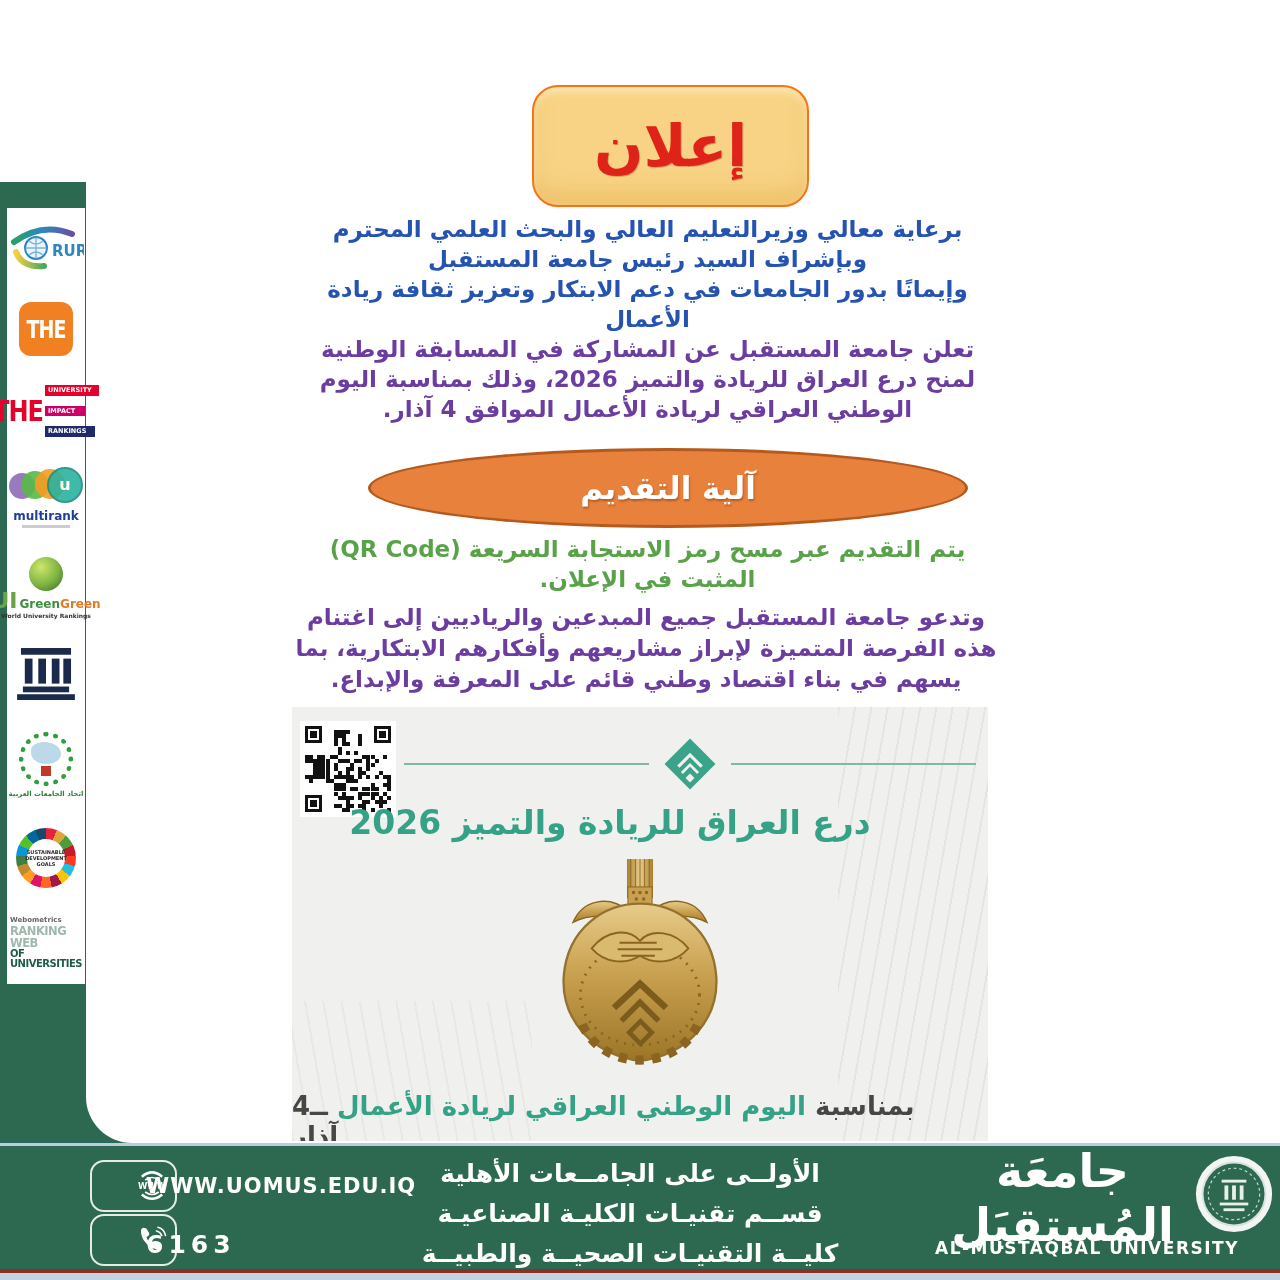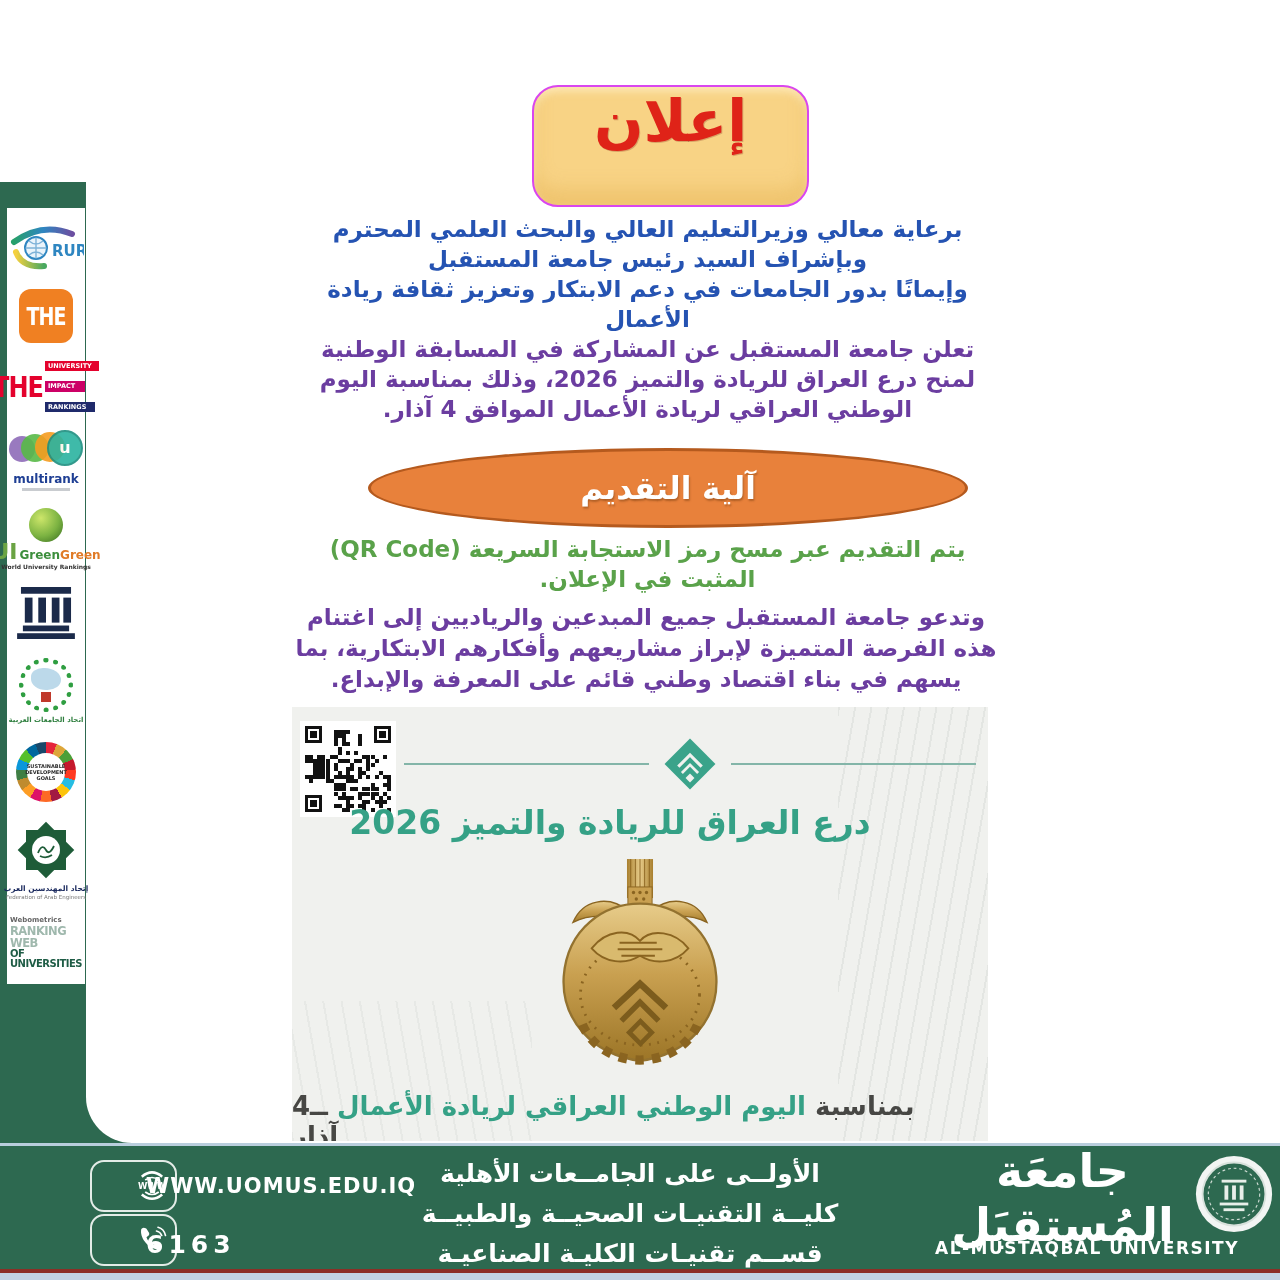--- a/index.html
+++ b/index.html
@@ -10,21 +10,21 @@
               border-bottom-left-radius:46px;}
   #topleft-white{position:absolute;left:0;top:0;width:86px;height:182px;background:#ffffff;}
   #sidebar-panel{position:absolute;left:7px;top:208px;width:78px;height:776px;background:#ffffff;
                  display:flex;flex-direction:column;align-items:center;justify-content:space-between;
                  padding:14px 0;box-sizing:border-box;z-index:3;}
   
   .uni-logo{position:absolute;left:858px;top:26px;width:124px;text-align:center;z-index:2;}
   .uni-logo .ar{font-size:9px;color:#7e948a;margin-top:3px;letter-spacing:1px;}
   .uni-logo .en{font-size:7.5px;color:#8a9a93;letter-spacing:.6px;margin-top:1px;font-weight:bold;}
   .announce-box{position:absolute;left:532px;top:85px;width:273px;height:118px;background:#f8d385;
-                border:2px solid #d946ef;border-radius:26px;display:flex;justify-content:center;
+                border:2px solid #f97316;border-radius:26px;display:flex;align-items:center;justify-content:center;
                 box-shadow:inset 0 -16px 18px rgba(224,170,70,.35), inset 0 4px 8px rgba(255,240,200,.8);z-index:2;}
   .announce-box .t{font-size:58px;font-weight:bold;color:#df2318;text-shadow:1px 1px 0 rgba(120,20,10,.25);}
   
   .content{position:absolute;left:295px;top:214px;width:705px;text-align:center;z-index:2;}
   .content div{font-weight:bold;font-size:23px;line-height:30px;}
   .c-blue{color:#2553b2;}
   .c-red{color:#d6281e;}
   .c-purple{color:#6b3da0;}
   .mech-ellipse{position:absolute;left:368px;top:448px;width:594px;height:74px;background:#e8813b;
                 border:3px solid #b55a1e;border-radius:50%;display:flex;align-items:center;justify-content:center;z-index:2;}
@@ -423,33 +423,20 @@
         <div class="map"></div>
         <div class="bld"></div>
       </div>
       <div class="cap-ar">اتحاد الجامعات العربية</div>
     </div>
 
     <div class="sdg">
       <div class="txt">SUSTAINABLE DEVELOPMENT GOALS</div>
     </div>
 
-    <div class="slogo">
-      <div class="fae">
-        <div class="sq1"></div>
-          <div class="sq2"></div>
-        <div class="inner">
-          <svg width="22" height="22" viewBox="0 0 22 22">
-              <path d="M3 14 Q7 4 11 11 Q14 17 19 7 M5 17 q6 3 12 -1" stroke="#1e5c38" stroke-width="1.8" fill="none"></path>
-            </svg>
-        </div>
-      </div>
-      <div class="fae-ar">إتحاد المهندسين العرب</div>
-      <div class="fae-en">Federation of Arab Engineers</div>
-    </div>
 
     <div class="webo">
       <div class="w0">Webometrics</div>
       <div class="w1">RANKING WEB</div>
       <div class="w2">OF UNIVERSITIES</div>
     </div>
   </div>
 
   <div id="footer">
 
@@ -467,22 +454,22 @@
     <div class="icon-box" style="left:90px;top:68px;">
       <svg width="30" height="30" viewBox="0 0 40 40">
         <path d="M8 10 C8 5 15 5 17 9 L20 14 C21 16.5 18.5 19 16 20 C17.5 25 22 29.5 27 31 C28 28.5 31 26 33.5 27.5 L37 30 C40 32.5 38 38 33 38 C20 37 7 23 8 10 Z" fill="#fff" transform="scale(0.9) translate(-2,-2)"></path>
         <path d="M26 8 q5 1 7 6 M28 3 q8 2 10 11" stroke="#fff" stroke-width="2.2" fill="none" stroke-linecap="round"></path>
       </svg>
     </div>
     <div class="phone-text">6163</div>
 
     <div class="f-center" dir="rtl">
       <div>الأولــى على الجامــعات الأهلية</div>
+      <div>قســم تقنيـات الكليـة الصناعيـة</div>
       <div>كليــة التقنيـات الصحيــة والطبيــة</div>
-      <div>قســم تقنيـات الكليـة الصناعيـة</div>
     </div>
 
     <div class="f-right-ar" dir="rtl">جامعَة المُستقبَل</div>
     <div class="f-right-en">AL-MUSTAQBAL  UNIVERSITY</div>
 
     <div class="f-logo">
       <svg width="80" height="80" viewBox="0 0 84 84">
         <circle cx="42" cy="42" r="40" fill="#f2f5f3"></circle>
         <circle cx="42" cy="42" r="33" fill="#2d6950" stroke="#d8e2dc" stroke-width="2"></circle>
         <circle cx="42" cy="42" r="27" fill="none" stroke="#cfdcd4" stroke-width="1.2" stroke-dasharray="3 3"></circle>

